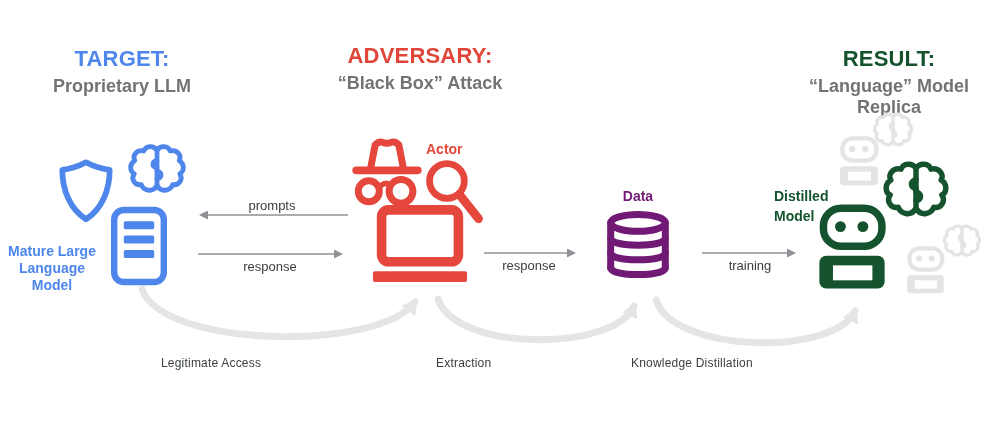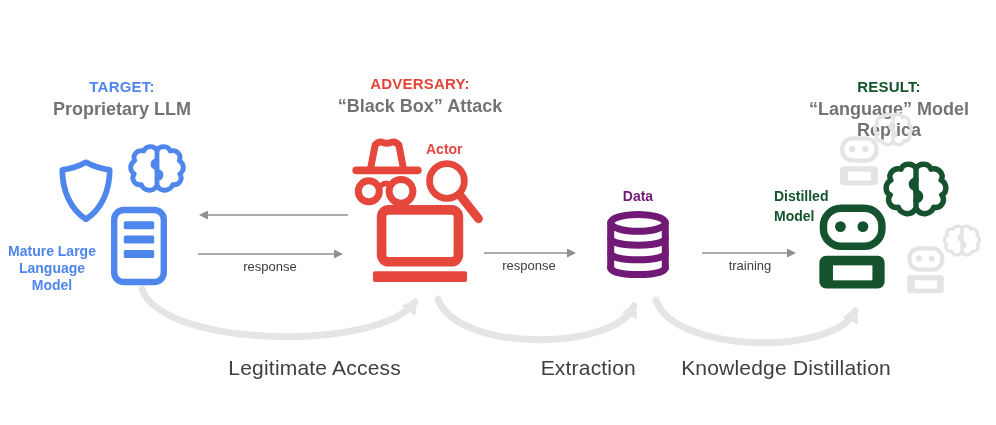--- a/index.html
+++ b/index.html
@@ -2,28 +2,28 @@
 <html><head>
 <meta charset="utf-8">
 <style>
   html,body{margin:0;padding:0;background:#fff;}
   #canvas{
     position:relative;width:996px;height:425px;background:#fff;overflow:hidden;
     font-family:"Liberation Sans",sans-serif;color:#3C4043;
   }
   .abs{position:absolute;}
   .hdr{text-align:center;}
-  .hdr .title{font-size:15px;font-weight:bold;letter-spacing:.2px;margin-top:32px;}
+  .hdr .title{font-size:22px;font-weight:bold;letter-spacing:.2px;}
   .hdr .sub{font-size:18px;font-weight:bold;color:#737373;margin-top:4px;}
   .t-blue{color:#4E86EC;} .t-red{color:#E0453A;} .t-green:{color:#34A853;}
   .c-blue{color:#4E86EC;} .c-red{color:#E5473D;} .c-gold{color:#701a75;}
   .c-green{color:#14532d;} .c-gray{color:#E4E4E4;}
   .node-label{font-size:14px;font-weight:bold;line-height:17px;}
   .arrow-label{font-size:13px;color:#3C4043;text-align:center;}
-  .stage-label{font-size:21px;color:#3C4043;text-align:right;letter-spacing:.2px;}
+  .stage-label{font-size:12px;color:#3C4043;text-align:left;letter-spacing:.2px;}
   .icon svg{display:block;width:100%;height:100%;}
 </style>
 </head>
 <body>
 
 <div id="canvas">
 
   <div class="abs hdr" style="left:20px;top:46px;width:204px;">
     <div class="title t-blue">TARGET:</div>
     <div class="sub">Proprietary LLM</div>
@@ -79,20 +79,21 @@
       <rect x="17" y="37" width="38" height="10" rx="2" fill="currentColor"></rect>
       <rect x="17" y="55" width="38" height="10" rx="2" fill="currentColor"></rect>
     </svg>
   </div>
   <div class="abs node-label c-blue" style="left:0px;top:243px;width:104px;text-align:center;">
     <div>Mature Large</div>
     <div>Language</div>
     <div>Model</div>
   </div>
 
+  <div class="abs arrow-label" style="left:212px;top:198px;width:120px;">prompts</div>
   <div class="abs arrow-label" style="left:210px;top:259px;width:120px;">response</div>
   <div class="abs arrow-label" style="left:469px;top:258px;width:120px;">response</div>
   <div class="abs arrow-label" style="left:690px;top:258px;width:120px;">training</div>
 
   <div class="abs icon c-red" style="left:352px;top:136px;width:70px;height:70px;">
     <svg viewBox="0 0 100 100">
       <g stroke="currentColor" fill="none" stroke-linecap="round" stroke-linejoin="round">
         <path d="M27 44 L33 13 Q38 7 44 9 Q50 12 56 9 Q62 7 67 13 L73 44" stroke-width="10"></path>
         <path d="M6 49 L94 49" stroke-width="11"></path>
         <circle cx="24" cy="79" r="15" stroke-width="10"></circle>

